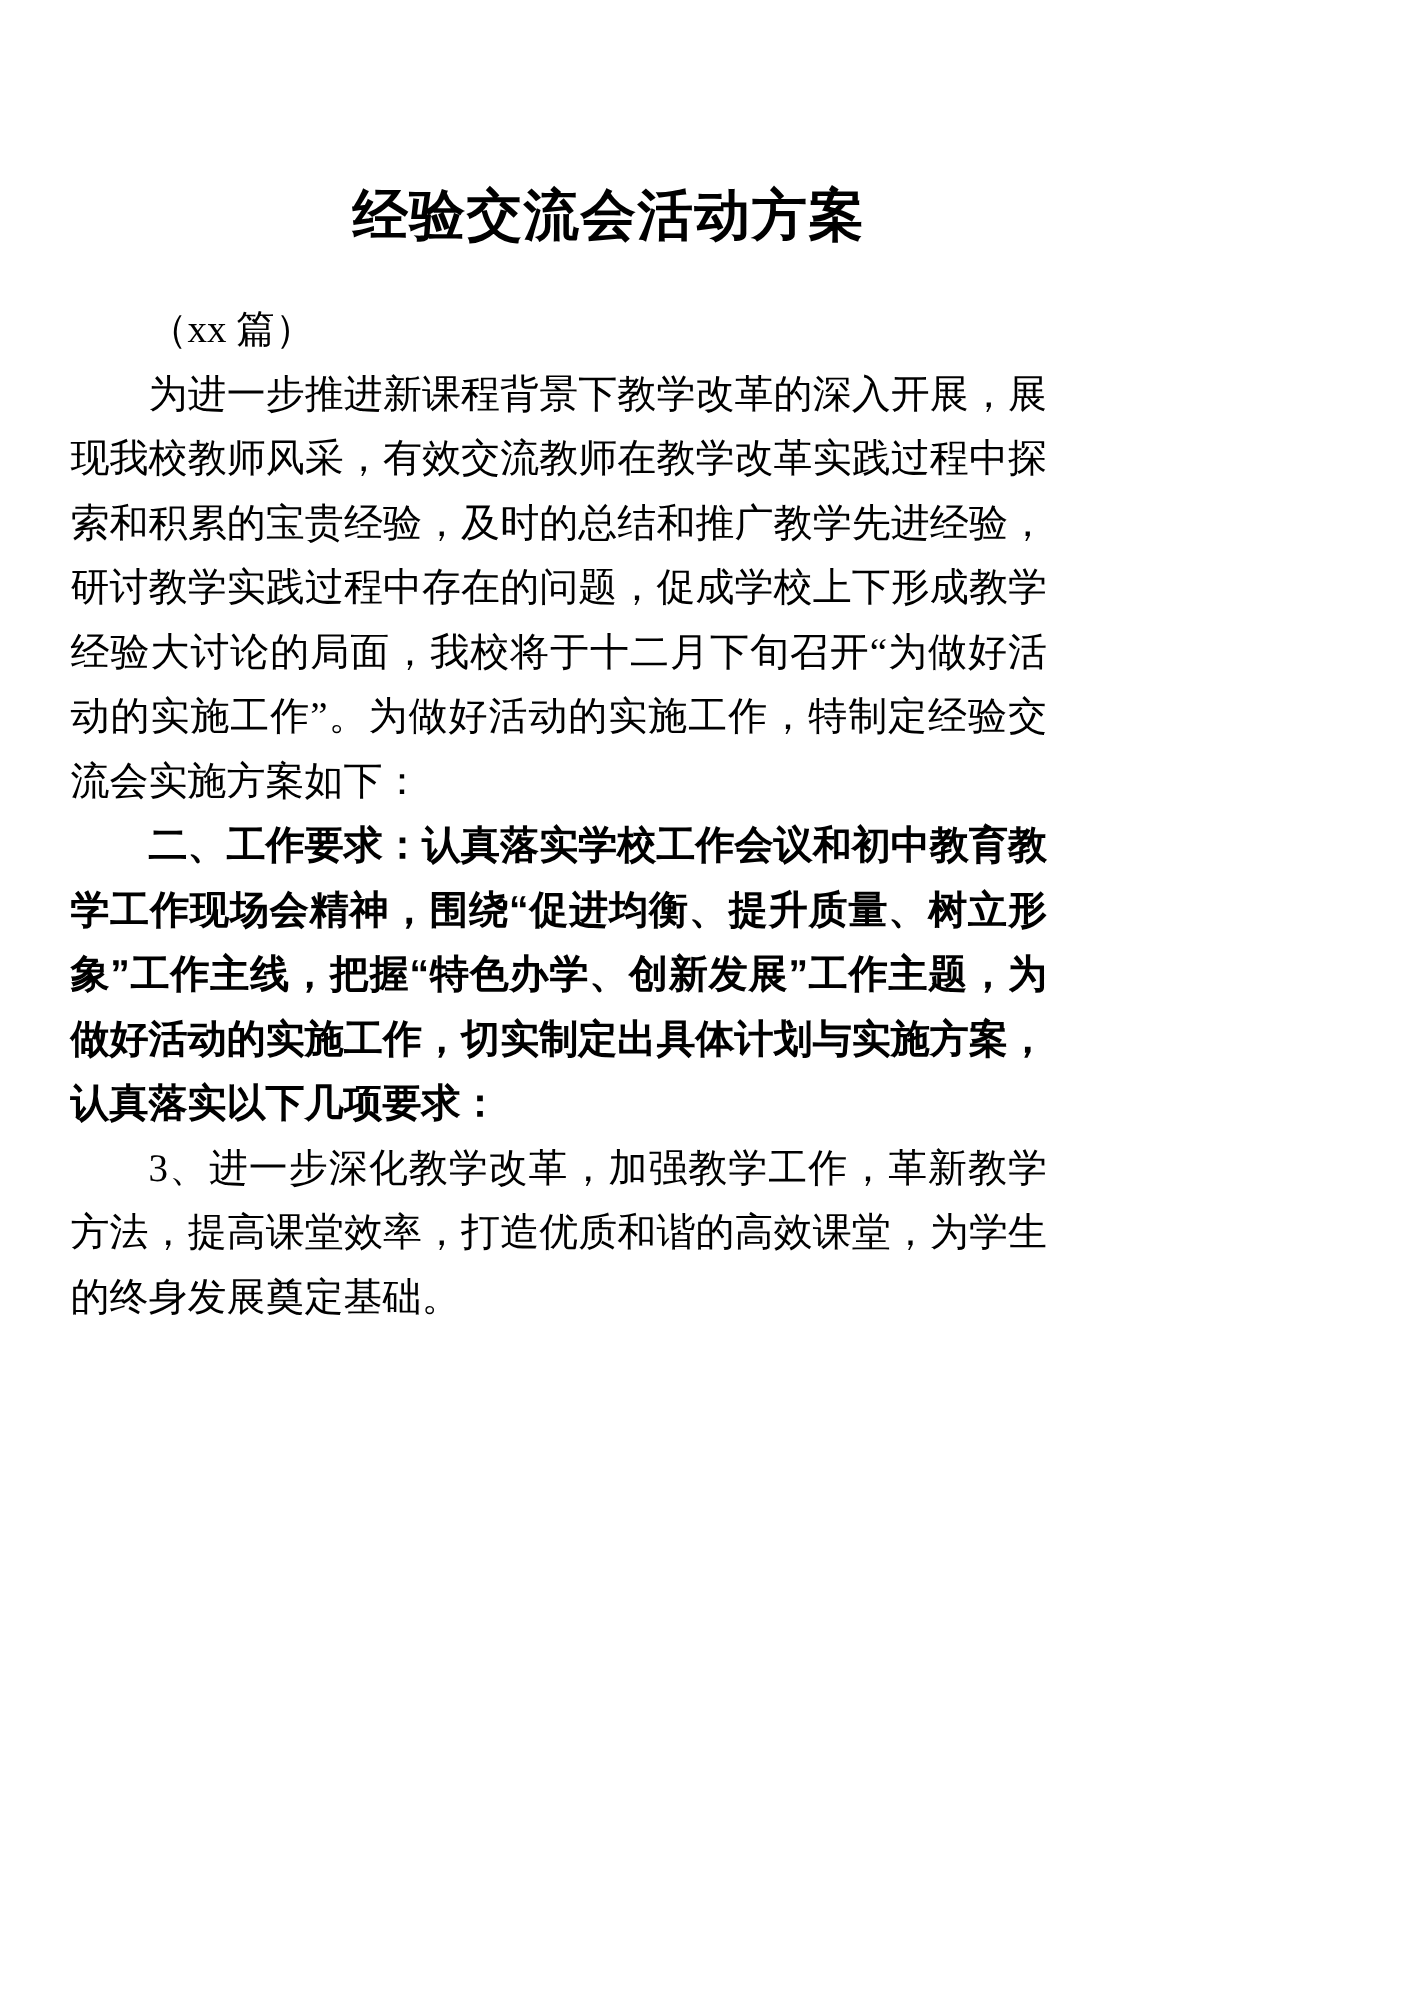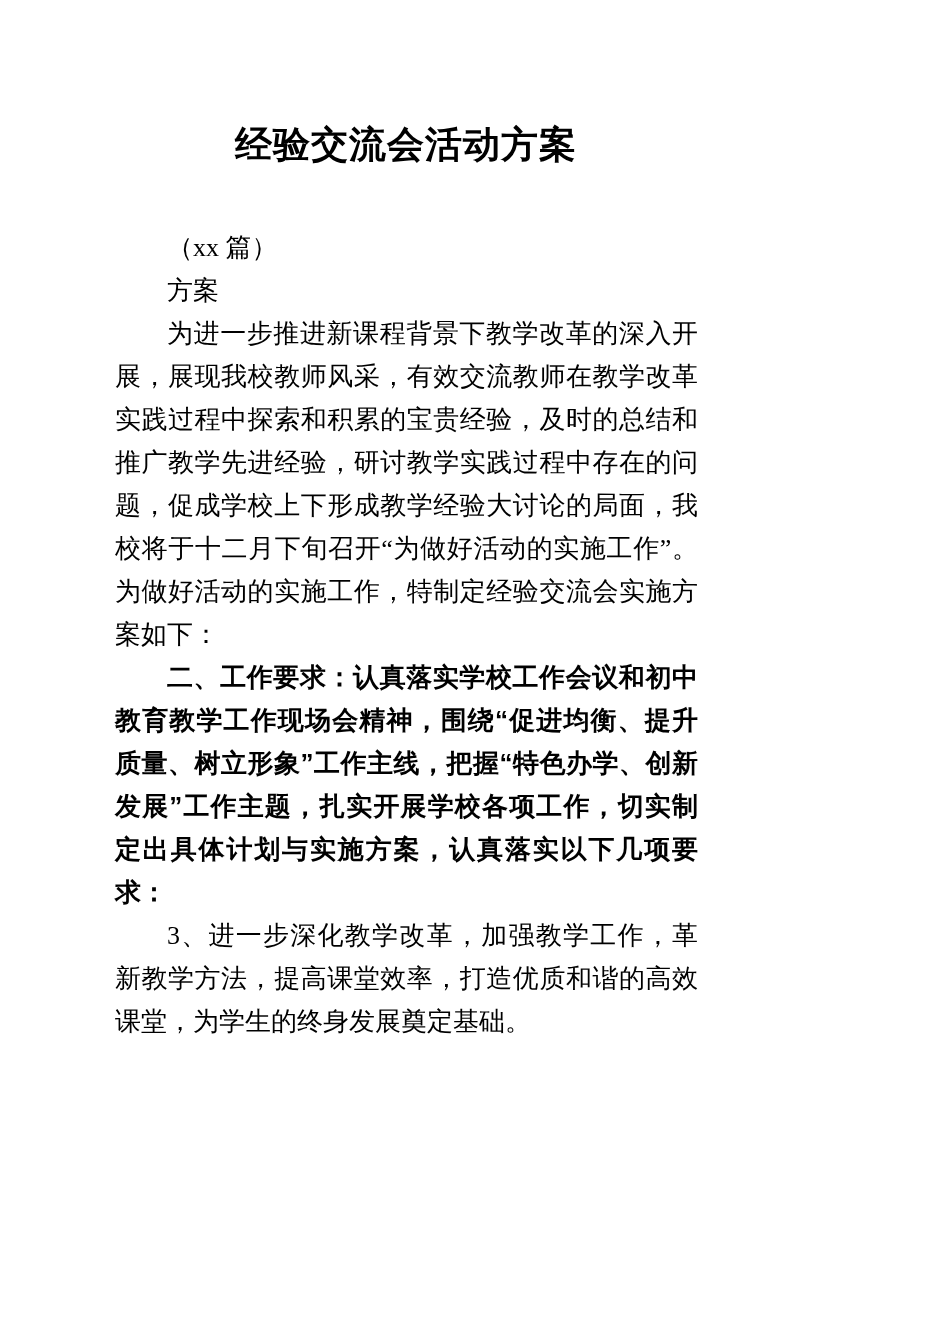--- a/index.html
+++ b/index.html
@@ -20,22 +20,22 @@
     margin: 0;
     padding: 120px 105px 0 115px;
     font-family: "Liberation Serif", "DejaVu Serif", serif;
     font-size: 37px;
     line-height: 50px;
     font-weight: bold;
     text-align: center;
     letter-spacing: 1px;
   }
   .doc-body {
-    margin-top: 56px;
-    padding: 0 104px 0 115px;
+    margin-top: 28px;
+    padding: 0 104px 0 47px;
     font-size: 26px;
     line-height: 43px;
     text-align: justify;
   }
   .doc-body p {
     margin: 0;
     text-indent: 2em;
   }
   .kai {
     font-family: "Liberation Serif", "DejaVu Serif", serif;
@@ -48,22 +48,21 @@
 </style>
 </head>
 <body>
 
 <div class="page">
   <h1 class="doc-title">经验交流会活动方案</h1>
 
   <div class="doc-body">
     <p class="kai">（xx 篇）</p>
 
-    <p class="kai">方案</p>
 
     <p class="kai">为进一步推进新课程背景下教学改革的深入开展，展现我校教师风采，有效交流教师在教学改革实践过程中探索和积累的宝贵经验，及时的总结和推广教学先进经验，研讨教学实践过程中存在的问题，促成学校上下形成教学经验大讨论的局面，我校将于十二月下旬召开“为做好活动的实施工作”。为做好活动的实施工作，特制定经验交流会实施方案如下：</p>
 
 
-    <p class="hei">二、工作要求：认真落实学校工作会议和初中教育教学工作现场会精神，围绕“促进均衡、提升质量、树立形象”工作主线，把握“特色办学、创新发展”工作主题，扎实开展学校各项工作，切实制定出具体计划与实施方案，认真落实以下几项要求：</p>
+    <p class="hei">二、工作要求：认真落实学校工作会议和初中教育教学工作现场会精神，围绕“促进均衡、提升质量、树立形象”工作主线，把握“特色办学、创新发展”工作主题，为做好活动的实施工作，切实制定出具体计划与实施方案，认真落实以下几项要求：</p>
 
     <p class="kai">3、进一步深化教学改革，加强教学工作，革新教学方法，提高课堂效率，打造优质和谐的高效课堂，为学生的终身发展奠定基础。</p>
   </div>
 </div>
 
 </body></html>

